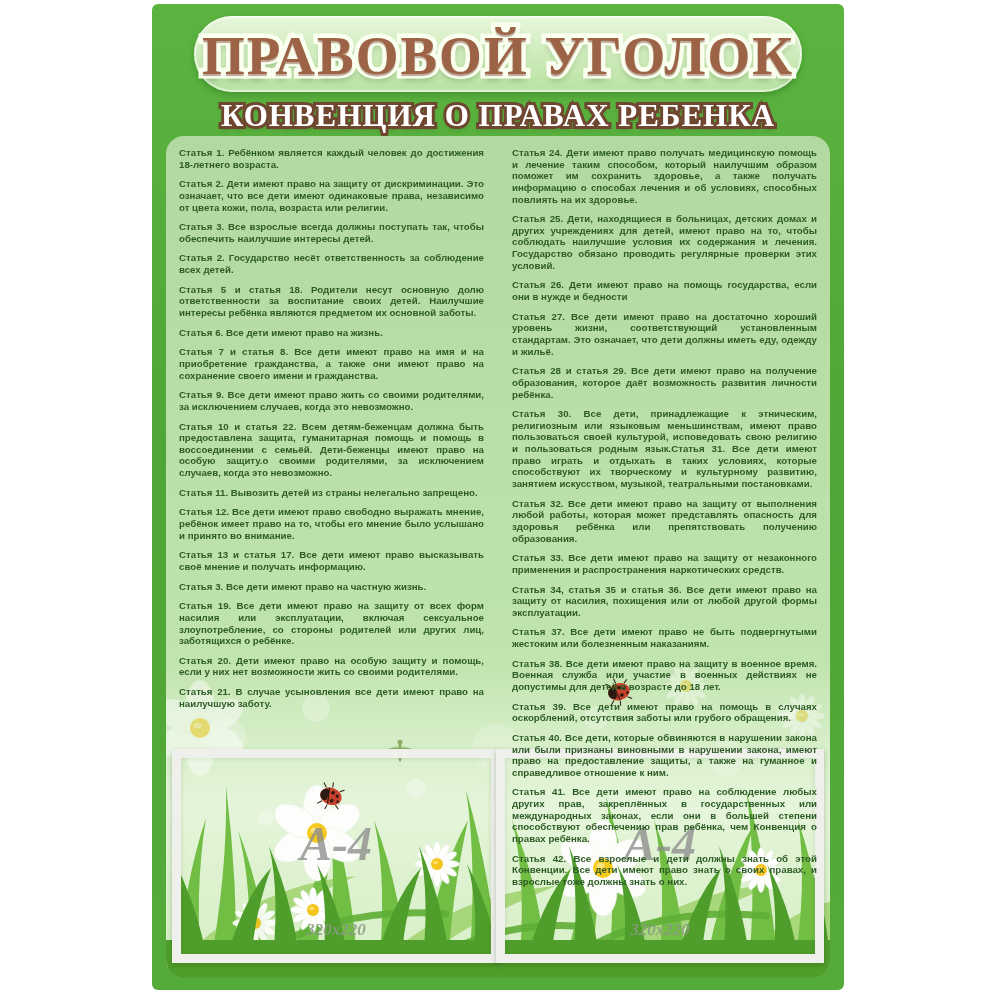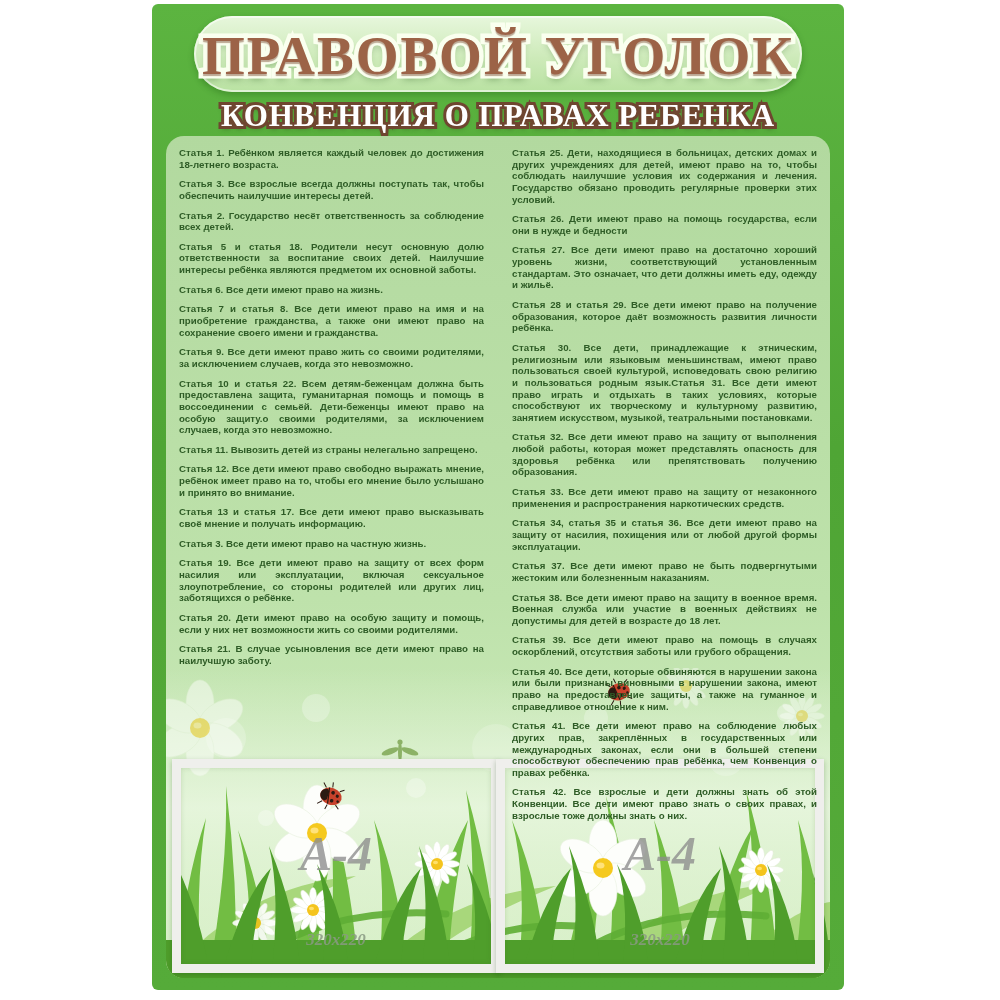--- a/index.html
+++ b/index.html
@@ -38,21 +38,21 @@
            background:linear-gradient(180deg,#b2d99f 0%, #bee2ab 55%, #d5efc5 100%); }
 
   .columns { position:absolute; left:13px; top:11px; width:638px; display:flex; gap:28px; z-index:3; }
   .col { flex:1; }
   .article { font-weight:700; font-size:9.7px; line-height:1.2; color:#2e5c26;
              text-align:justify; margin-bottom:8px; }
 
   
   .scene { position:absolute; left:0; bottom:0; width:664px; height:310px; z-index:1; }
 
-  .frame { position:absolute; bottom:5px; width:328px; height:214px;
+  .frame { position:absolute; bottom:15px; width:328px; height:214px;
            border:9px solid #efefec; z-index:2;
            box-shadow:0 2px 5px rgba(20,70,10,.28), inset 0 0 5px rgba(60,100,40,.18); }
   .frame-left  { left:6px; }
   .frame-right { right:6px; }
   .watermark { position:absolute; left:0; top:58px; width:100%; text-align:center;
                font-family:"Liberation Serif", serif; font-style:italic; font-weight:700;
                font-size:48px; color:#8d8d8d; opacity:.78; z-index:4; }
   .size-label { position:absolute; left:0; bottom:14px; width:100%; text-align:center;
                 font-family:"Liberation Serif", serif; font-style:italic; font-weight:700;
                 font-size:17px; color:#8a9a84; opacity:.85; z-index:4; }
@@ -203,36 +203,38 @@
           <path d="M505 310 Q525 232 555 200 Q535 255 535 310 Z"></path>
           <path d="M555 310 Q565 228 553 178 Q581 245 585 310 Z"></path>
           <path d="M605 310 Q615 238 601 196 Q631 252 633 310 Z"></path>
           <path d="M645 310 Q655 240 647 205 Q664 255 664 310 Z"></path>
         </g>
       </svg>
 
       <div class="columns">
         <div class="col">
             <p class="article">Статья 1. Ребёнком является каждый человек до достижения 18-летнего возраста.</p>
+            <p class="article">Статья 2. Дети имеют право на защиту от дискриминации. Это означает, что все дети имеют одинаковые права, независимо от цвета кожи, пола, возраста или религии.</p>
             <p class="article">Статья 3. Все взрослые всегда должны поступать так, чтобы обеспечить наилучшие интересы детей.</p>
             <p class="article">Статья 2. Государство несёт ответственность за соблюдение всех детей.</p>
             <p class="article">Статья 5 и статья 18. Родители несут основную долю ответственности за воспитание своих детей. Наилучшие интересы ребёнка являются предметом их основной заботы.</p>
             <p class="article">Статья 6. Все дети имеют право на жизнь.</p>
             <p class="article">Статья 7 и статья 8. Все дети имеют право на имя и на приобретение гражданства, а также они имеют право на сохранение своего имени и гражданства.</p>
             <p class="article">Статья 9. Все дети имеют право жить со своими родителями, за исключением случаев, когда это невозможно.</p>
             <p class="article">Статья 10 и статья 22. Всем детям-беженцам должна быть предоставлена защита, гуманитарная помощь и помощь в воссоединении с семьёй. Дети-беженцы имеют право на особую защиту.о своими родителями, за исключением случаев, когда это невозможно.</p>
             <p class="article">Статья 11. Вывозить детей из страны нелегально запрещено.</p>
             <p class="article">Статья 12. Все дети имеют право свободно выражать мнение, ребёнок имеет право на то, чтобы его мнение было услышано и принято во внимание.</p>
             <p class="article">Статья 13 и статья 17. Все дети имеют право высказывать своё мнение и получать информацию.</p>
             <p class="article">Статья 3. Все дети имеют право на частную жизнь.</p>
             <p class="article">Статья 19. Все дети имеют право на защиту от всех форм насилия или эксплуатации, включая сексуальное злоупотребление, со стороны родителей или других лиц, заботящихся о ребёнке.</p>
             <p class="article">Статья 20. Дети имеют право на особую защиту и помощь, если у них нет возможности жить со своими родителями.</p>
             <p class="article">Статья 21. В случае усыновления все дети имеют право на наилучшую заботу.</p>
           </div>
         <div class="col">
+            <p class="article">Статья 24. Дети имеют право получать медицинскую помощь и лечение таким способом, который наилучшим образом поможет им сохранить здоровье, а также получать информацию о способах лечения и об условиях, способных повлиять на их здоровье.</p>
             <p class="article">Статья 25. Дети, находящиеся в больницах, детских домах и других учреждениях для детей, имеют право на то, чтобы соблюдать наилучшие условия их содержания и лечения. Государство обязано проводить регулярные проверки этих условий.</p>
             <p class="article">Статья 26. Дети имеют право на помощь государства, если они в нужде и бедности</p>
             <p class="article">Статья 27. Все дети имеют право на достаточно хороший уровень жизни, соответствующий установленным стандартам. Это означает, что дети должны иметь еду, одежду и жильё.</p>
             <p class="article">Статья 28 и статья 29. Все дети имеют право на получение образования, которое даёт возможность развития личности ребёнка.</p>
             <p class="article">Статья 30. Все дети, принадлежащие к этническим, религиозным или языковым меньшинствам, имеют право пользоваться своей культурой, исповедовать свою религию и пользоваться родным язык.Статья 31. Все дети имеют право играть и отдыхать в таких условиях, которые способствуют  их творческому и культурному развитию, занятием искусством, музыкой, театральными постановками.</p>
             <p class="article">Статья 32. Все дети имеют право на защиту от выполнения любой работы, которая может представлять опасность для здоровья ребёнка или препятствовать получению образования.</p>
             <p class="article">Статья 33. Все дети имеют право на защиту от незаконного применения и распространения наркотических средств.</p>
             <p class="article">Статья 34, статья 35 и статья 36. Все дети имеют право на защиту от насилия, похищения или от любой другой формы эксплуатации.</p>
             <p class="article">Статья 37. Все дети имеют право не быть подвергнутыми жестоким или болезненным наказаниям.</p>
             <p class="article">Статья 38. Все дети имеют право на защиту в военное время. Военная служба или участие в военных действиях не допустимы для детей в  возрасте до 18 лет.</p>

